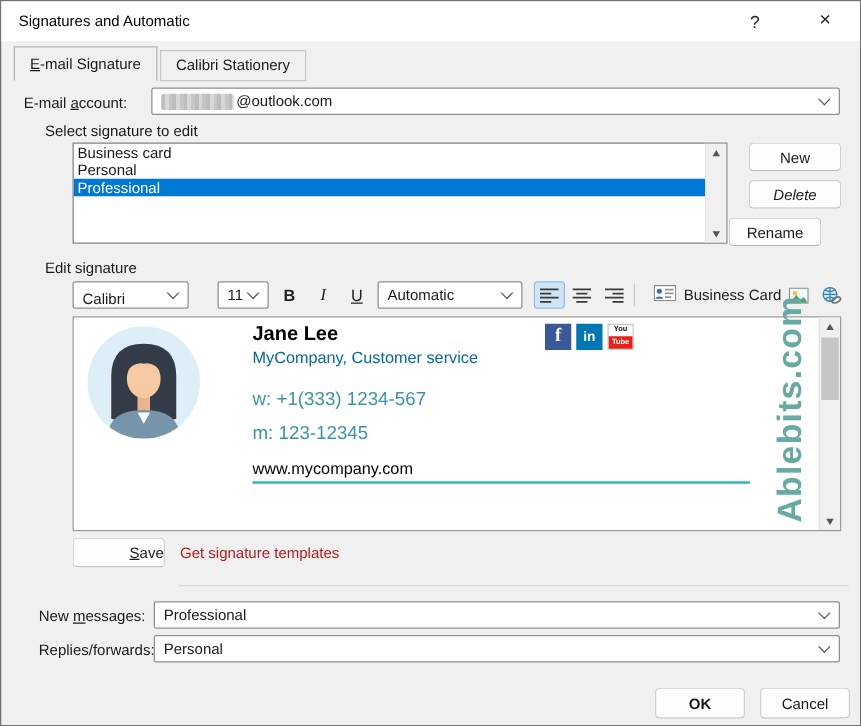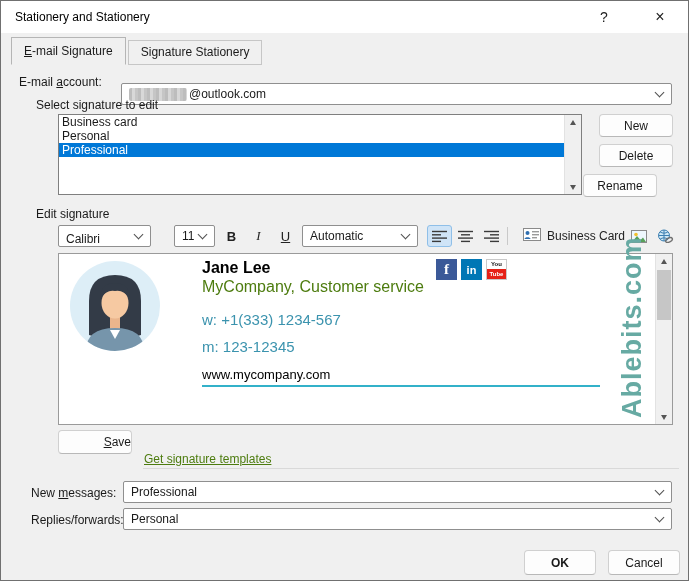--- a/index.html
+++ b/index.html
@@ -30,21 +30,21 @@
            white-space:nowrap; }
   .chev { position:absolute; right:8px; top:50%; width:7px; height:7px;
           border-right:1.5px solid #505050; border-bottom:1.5px solid #505050;
           transform:translateY(-72%) rotate(45deg); }
   .push-btn { position:absolute; width:74px; height:23px; background:#fdfdfd;
               border:1px solid #d0d0d0; border-bottom-color:#b8b8b8; border-radius:4px;
               font-family:inherit; font-size:12px; color:#1a1a1a; text-align:center; cursor:default; }
 
   
   .account-label { position:absolute; left:18px; top:74px; }
-  .account-combo { left:120px; top:69px; width:551px;margin-top:13px; }
+  .account-combo { left:120px; top:69px; width:551px; }
   .redacted { display:inline-block; width:58px; height:13px; margin-right:2px; border-radius:2px;
               background:repeating-linear-gradient(90deg,#bdbdbd 0 3px,#d8d8d8 3px 6px,#c6c6c6 6px 9px);
               filter:blur(.5px); }
 
   
   .select-label { position:absolute; left:35px; top:97px; }
   .listbox { position:absolute; left:57px; top:113px; width:524px; height:81px;
              background:#fff; border:1px solid #7f7f7f; }
   .list-inner { position:absolute; left:0; top:0; right:17px; bottom:0; overflow:hidden; }
   .list-item { height:14px; line-height:14px; padding-left:3px; }
@@ -54,21 +54,21 @@
                border-left:1px solid #e2e2e2; }
   .sb-btn { height:15px; }
   .tri { width:0; height:0; border-left:3.5px solid transparent; border-right:3.5px solid transparent;
          margin:5px auto 0 auto; }
   .tri.up { border-bottom:5px solid #555; }
   .tri.down { border-top:5px solid #555; margin-top:6px; }
   .sb-down { position:absolute; bottom:0; left:0; right:0; }
   .sb-thumb { position:absolute; left:1px; right:1px; top:16px; height:44px; background:#c9c9c9; }
 
   .btn-new    { left:598px; top:113px; }
-  .btn-delete { left:598px; top:143px; }
+  .btn-delete { left:598px; top:143px;font-style:italic; }
   .btn-rename { left:562px; top:173px;margin-left:20px; }
 
   
   .edit-label { position:absolute; left:35px; top:206px; }
   .font-combo  { left:57px;  top:224px; width:93px;align-items:flex-end; }
   .size-combo  { left:173px; top:224px; width:41px; }
   .color-combo { left:301px; top:224px; width:116px; }
   .tb-btn { position:absolute; top:224px; width:25px; height:22px; background:transparent;
             border:1px solid transparent; border-radius:3px; font-family:inherit; font-size:13px;
             color:#222; display:flex; align-items:center; justify-content:center; cursor:default; }
@@ -84,72 +84,72 @@
             border-radius:3px; font-family:inherit; font-size:12px; color:#222; cursor:default; }
   .tb-pic { left:625px; }
   .tb-link { left:652px; }
 
   
   .preview { position:absolute; left:57px; top:252px; width:615px; height:172px;
              background:#fff; border:1px solid #9a9a9a; }
   .avatar { position:absolute; left:11px; top:7px; width:90px; height:90px; border-radius:50%;
             overflow:hidden; background:#ddeef7; }
   .sig-name { position:absolute; left:143px; top:5px; font-size:16px; font-weight:bold; color:#000; }
-  .sig-company { position:absolute; left:143px; top:24px; font-size:16px; color:#4d7c0f; }
+  .sig-company { position:absolute; left:143px; top:24px; font-size:13px; color:#0369a1; }
   .sig-work { position:absolute; left:143px; top:57px; font-size:15px; color:#3b93ae; }
   .sig-mobile { position:absolute; left:143px; top:84px; font-size:15px; color:#3b93ae; }
   .sig-site { position:absolute; left:143px; top:113px; font-size:13px; color:#000000; }
   .sig-rule { position:absolute; left:143px; top:131px; width:398px; height:2px; background:#33b1c9; }
   .social { position:absolute; left:377px; top:5px; display:flex; gap:4px; }
   .soc { width:21px; height:21px; display:flex; align-items:center; justify-content:center;
          font-weight:bold; color:#fff; }
   .soc.fb { background:#3b5998; font-family:"Liberation Serif", serif; font-size:15px; }
   .soc.li { background:#0077b5; font-size:11px; }
   .soc.yt { flex-direction:column; background:#fff; border:1px solid #c9c9c9; gap:0; }
   .yt-top { font-size:6px; color:#111; line-height:9px; height:9px; }
   .yt-bottom { font-size:6px; color:#fff; background:#e62117; width:100%; text-align:center;
                line-height:10px; height:10px; }
   .watermark { position:absolute; right:24px; top:6px; height:158px;
                writing-mode:vertical-rl; transform:rotate(180deg);
                font-size:27px; font-weight:bold; color:#67aaa3; letter-spacing:1px; }
   .pv-scroll .sb-thumb { top:16px; height:50px; background:#c6c6c6; }
 
   
   .btn-save { left:57px; top:429px; height:24px;text-align:right; }
-  .tpl-link { position:absolute; left:143px; top:434px; color:#4d7c0f; text-decoration:underline;
-              cursor:pointer;margin-top:17px; }
+  .tpl-link { position:absolute; left:143px; top:434px; color:#b91c1c; 
+              cursor:pointer; }
 
   
   .def-label { position:absolute; left:8px; top:461px; }
   .def-line { position:absolute; left:142px; right:9px; top:467px; height:1px; background:#d9d9d9; }
   .nm-label { position:absolute; left:30px; top:485px; }
   .nm-combo { left:122px; top:480px; width:549px; }
   .rf-label { position:absolute; left:30px; top:512px; }
   .rf-combo { left:122px; top:507px; width:549px; }
 
   
   .btn-ok { left:523px; top:549px; width:72px; height:25px;font-weight:bold; }
   .btn-cancel { left:607px; top:549px; width:72px; height:25px; }
 </style>
 </head>
 <body>
 
 <div class="dialog">
 
   <div class="titlebar">
-    <span class="title">Stationery and Stationery</span>
+    <span class="title">Signatures and Automatic</span>
     <div class="capbtns">
       <div class="cap-btn">?</div>
       <div class="cap-btn close">×</div>
     </div>
   </div>
 
   <div class="tabs">
     <div class="tab active"><span class="accel">E</span><span>-mail Signature</span></div>
-    <div class="tab">Signature Stationery</div>
+    <div class="tab">Calibri Stationery</div>
   </div>
 
   <span class="account-label"><span>E-mail </span><span class="accel">a</span><span>ccount:</span></span>
   <div class="combo account-combo">
     <span class="redacted"></span>
     <span>@outlook.com</span>
     <span class="chev"></span>
   </div>
 
   <span class="select-label">Select signature to edit</span>

